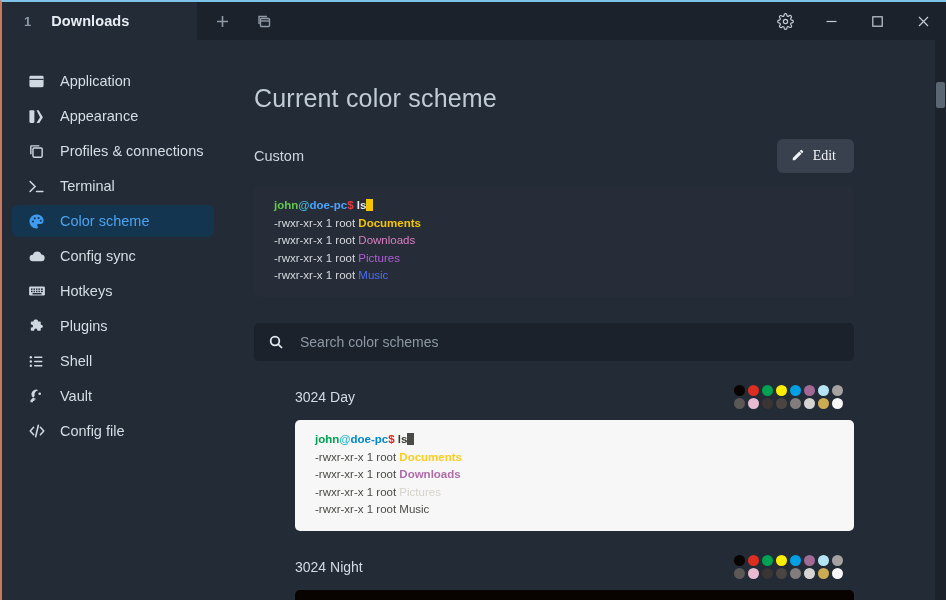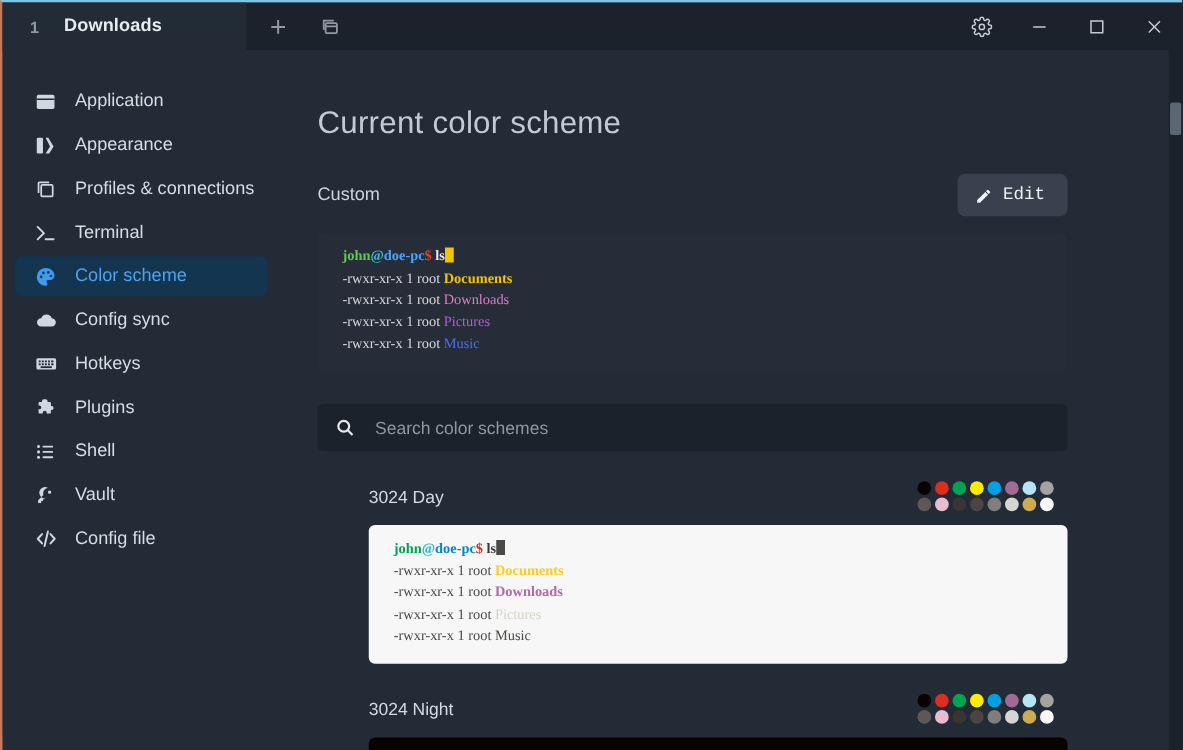--- a/index.html
+++ b/index.html
@@ -80,34 +80,34 @@
     font-size: 25px; font-weight: 400; color: #c1cbd6;
     letter-spacing: .2px; margin-bottom: 26px; margin-top: 16px;
   }
 
   .section-head {
     display: flex; align-items: center; justify-content: space-between;
     margin-bottom: 13px;
   }
   .section-name { color: #cdd6e0; font-size: 14.5px; }
   .edit-btn {
-    display: flex; align-items: flex-end; gap: 8px;
+    display: flex; align-items: flex-start; gap: 8px;
     background: #38414d; color: #f0f4f8;
     border: none; border-radius: 6px;
     padding: 9px 18px 9px 14px;
-    font-size: 14px; font-family: Liberation Mono, monospace;
+    font-size: 14px; font-family: Liberation Serif, serif;
     cursor: pointer;
   }
   .edit-btn .ico { display: flex; }
 
   
   .term {
     border-radius: 5px;
     padding: 11px 20px 12px 20px;
-    font-family: Liberation Serif, serif;
+    font-family: Liberation Sans, sans-serif;
     font-size: 11.5px;
     line-height: 17.6px;
     overflow: hidden;
   }
   .term .cursor {
     display: inline-block; width: 7px; height: 12px;
     vertical-align: -2px;
   }
 
   

